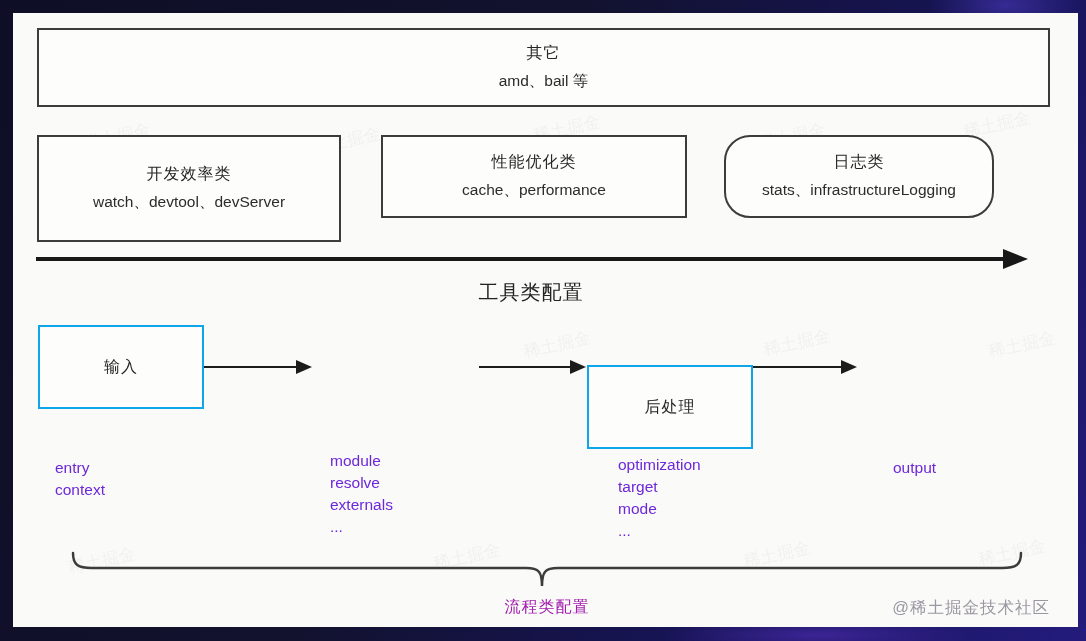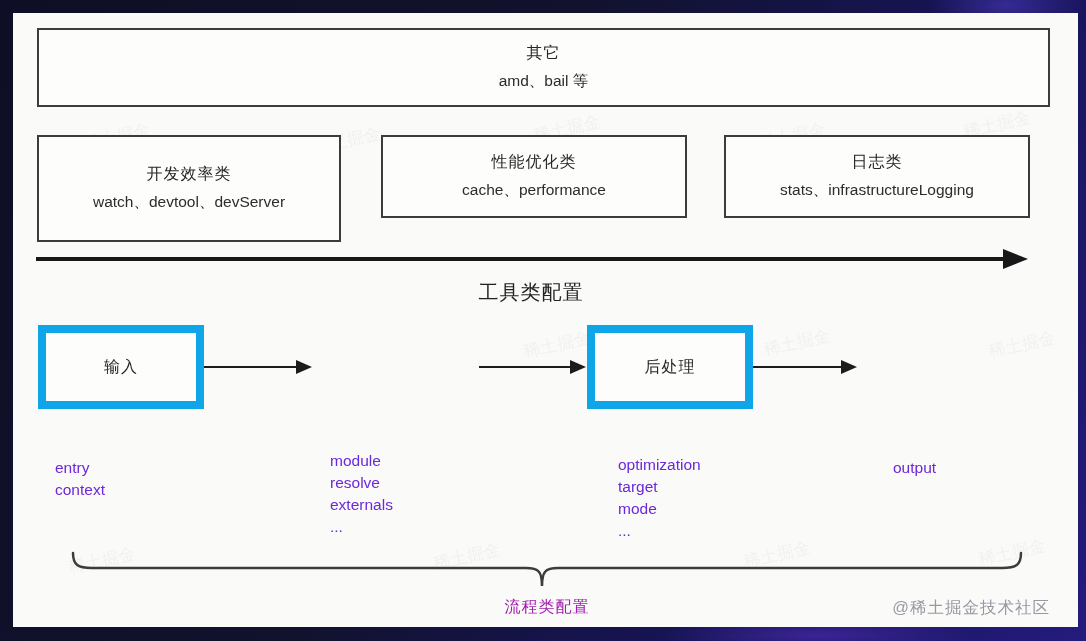--- a/index.html
+++ b/index.html
@@ -34,48 +34,48 @@
     gap: 7px;
     color: #262626;
     text-align: center;
   }
   .box .title { font-size: 16px; font-weight: 500; letter-spacing: 1px; }
   .box .subtitle { font-size: 15.5px; color: #2c2c2c; }
 
   .box-other { left: 24px; top: 15px; width: 1013px; height: 79px; }
   .box-dev   { left: 24px;  top: 122px; width: 304px; height: 107px; }
   .box-perf  { left: 368px; top: 122px; width: 306px; height: 83px; }
-  .box-log   { left: 711px; top: 122px; width: 306px; height: 83px; }
+  .box-log   { left: 711px; top: 122px; width: 270px; height: 83px; border-radius: 26px; }
 
   .main-arrow-shaft {
     position: absolute; left: 23px; top: 244px; width: 972px; height: 4px;
     background: #181818;
   }
   .main-arrow-head {
     position: absolute; left: 990px; top: 236px;
     width: 0; height: 0;
     border-left: 25px solid #181818;
     border-top: 10px solid transparent;
     border-bottom: 10px solid transparent;
   }
   .tool-axis-label {
     position: absolute; left: 23px; top: 266px; width: 990px;
     text-align: center; font-size: 20px; font-weight: 500; color: #222;
     letter-spacing: 1px;
   }
 
   .flow-box {
     position: absolute; top: 312px; width: 166px; height: 84px;
-    border: 8px solid #0ea5e9; background: #fdfdfc;
+    border: 2px solid #0ea5e9; background: #fdfdfc;
     display: flex; align-items: center; justify-content: center;
     font-size: 16px; font-weight: 500; color: #262626; letter-spacing: 1px;
   }
   .flow-input  { left: 25px; }
   .flow-module { left: 300px; }
-  .flow-post   { left: 574px; }
+  .flow-post   { left: 574px; margin-top: 40px; }
   .flow-output { left: 845px; }
 
   .connector {
     position: absolute; top: 353px; height: 2px; background: #1c1c1c;
   }
   .conn-1 { left: 191px; width: 92px; }
   .conn-2 { left: 466px; width: 91px; }
   .conn-3 { left: 740px; width: 88px; }
   .conn-head {
     position: absolute; top: 347px;

